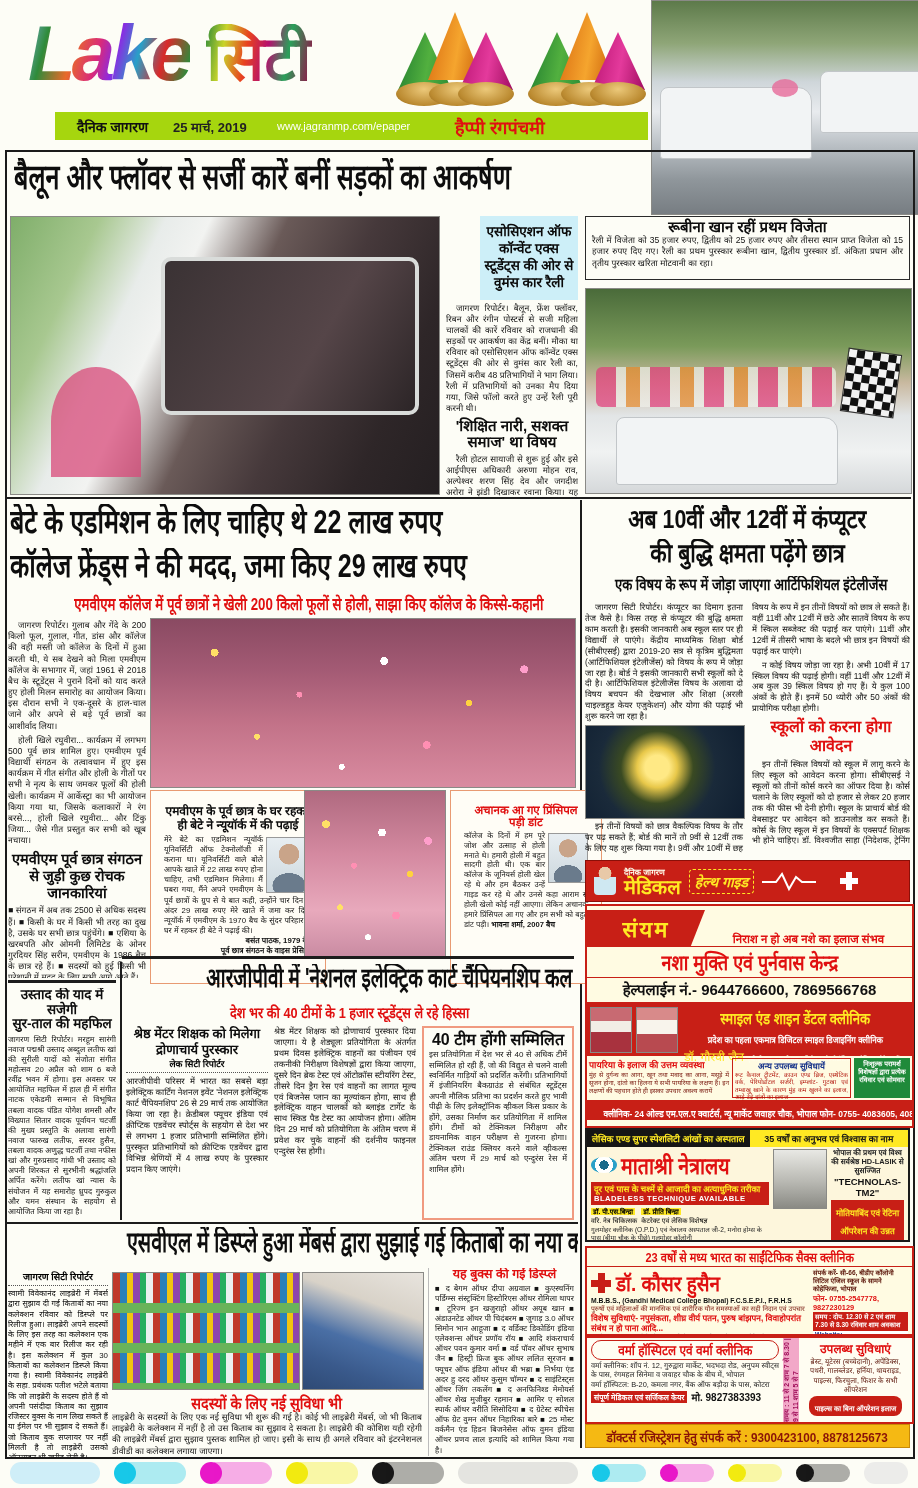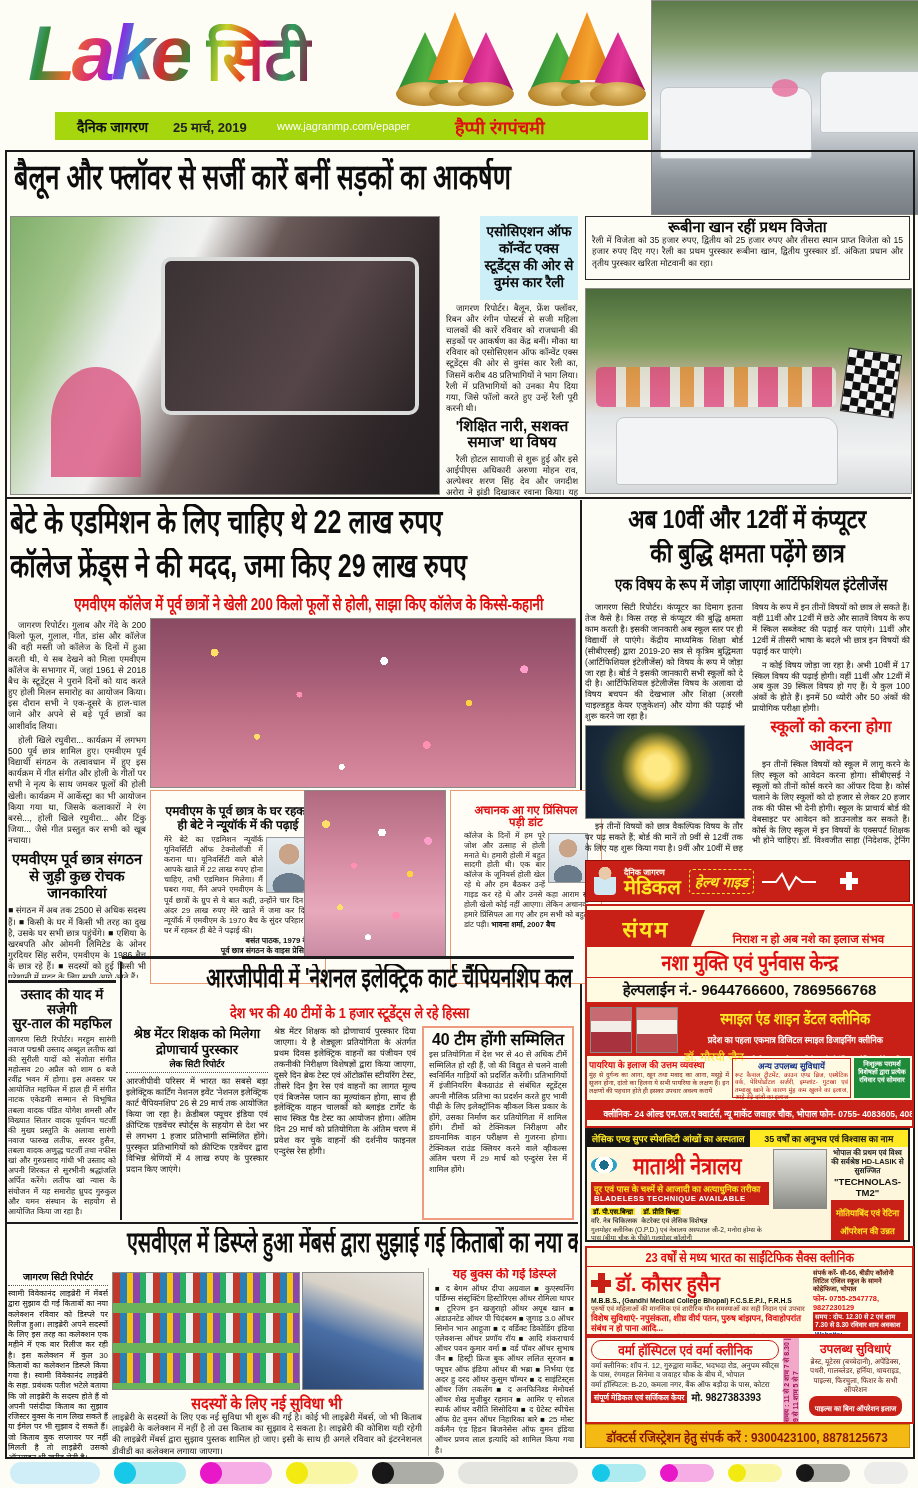--- a/index.html
+++ b/index.html
@@ -310,21 +310,21 @@
     <div style="display:flex">
       <div style="background:#151515;color:#ffe923;font-weight:bold;font-size:9px;padding:2px 5px;white-space:nowrap">
         <span>लेसिक एण्ड सुपर स्पेशलिटी आंखों का अस्पताल</span>
       </div>
       <div style="flex:1;background:#ffe923;color:#151515;font-weight:800;font-size:9px;padding:2px 4px;text-align:center">
         <span>35 वर्षों का अनुभव एवं विश्वास का नाम</span>
       </div>
     </div>
     <div style="display:flex;gap:4px;padding:2px 4px">
       <div style="width:178px">
-        <div style="display:flex;align-items:center;gap:16px">
+        <div style="display:flex;align-items:center;gap:4px">
           <div style="width:26px;height:16px;border-radius:50%;background:radial-gradient(circle,#1a6a8a 0 30%,#fff 31% 58%,#2aa0c8 59%)"></div>
           <span class="red cond" style="font-weight:800;font-size:23px;transform:scaleX(.85);transform-origin:left center">माताश्री नेत्रालय</span>
         </div>
         <div class="adred" style="padding:2px 3px;margin-top:1px">
           <div class="ylw" style="font-weight:bold;font-size:8.6px;line-height:1.2">दूर एवं पास के चश्में से आजादी का अत्याधुनिक तरीका</div>
           <div style="font-size:7.6px;font-weight:800;letter-spacing:.5px">BLADELESS TECHNIQUE AVAILABLE</div>
         </div>
         <div style="display:flex;gap:4px;margin-top:2px;font-size:6.8px">
           <div>
             <span style="background:#ffe923;font-weight:800;padding:0 2px">डॉ. पी.एस.बिन्द्रा</span>

